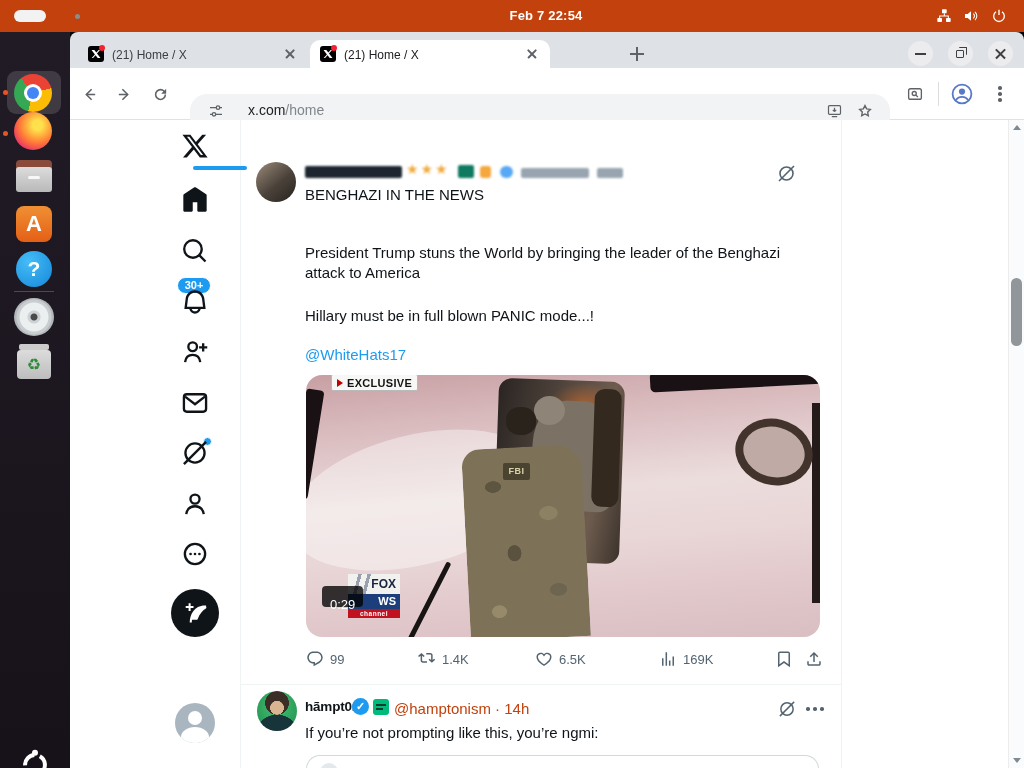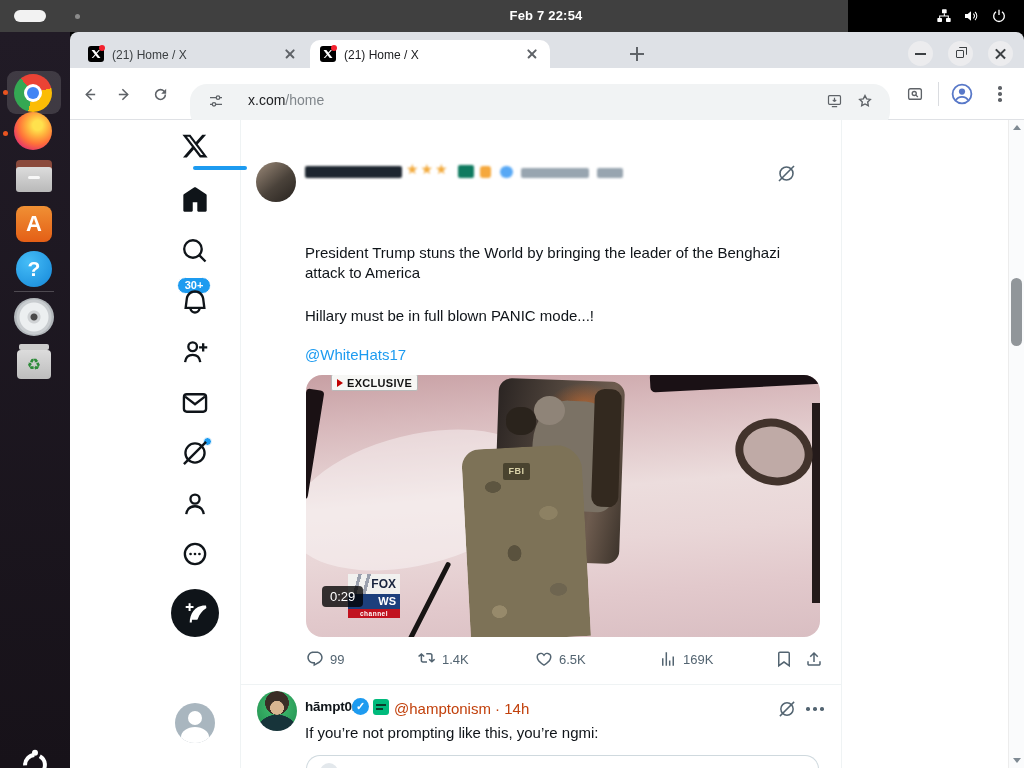--- a/index.html
+++ b/index.html
@@ -1,19 +1,19 @@
 <!DOCTYPE html>
 <html><head>
 <meta charset="utf-8">
 <style>
   *{margin:0;padding:0;box-sizing:border-box}
   html,body{width:1024px;height:768px;overflow:hidden;background:#000;font-family:"Liberation Sans",sans-serif}
   .abs{position:absolute}
   
-  #sysbar{left:0;top:0;width:848px;height:32px;background:#404040}
+  #sysbar{left:0;top:0;width:1024px;height:32px;background:#c2410c}
   #sys-pill{left:14px;top:10px;width:32px;height:12px;background:#f2f2f2;border-radius:6px}
   #sys-dot{left:75px;top:14px;width:5px;height:5px;background:#8b8b8b;border-radius:50%}
   #sys-clock{left:0;top:8px;width:1024px;text-align:center;color:#fff;font-size:13px;font-weight:700;letter-spacing:.2px;transform:translateX(34px)}
   .sysicon{top:8px;width:16px;height:16px}
   #sys-net{left:936px}#sys-vol{left:963px}#sys-pwr{left:991px}
   
   #dock{left:0;top:32px;width:70px;height:736px;background:linear-gradient(#211b26,#171219)}
   #chrome-box{left:7px;top:39px;width:54px;height:43px;background:rgba(255,255,255,.14);border-radius:9px}
   .dock-dot{left:3px;width:5px;height:5px;background:#e95420;border-radius:50%}
   #chrome-ind{top:58px}#ff-ind{top:99px}
@@ -55,21 +55,21 @@
   .winbtn{top:9px;width:25px;height:25px;background:#ececee;border-radius:50%}
   #win-min{left:838px}#win-max{left:878px}#win-close{left:918px}
   #win-min i{position:absolute;left:7px;top:12px;width:11px;height:2px;background:#3c4043}
   #win-max i{position:absolute;left:8px;top:9px;width:8px;height:8px;border:1.6px solid #3c4043;border-radius:1px}
   #win-max b{position:absolute;left:11px;top:6px;width:8px;height:8px;border-top:1.6px solid #3c4043;border-right:1.6px solid #3c4043;border-radius:1px}
   #win-close i,#win-close b{position:absolute;left:6px;top:11.5px;width:13px;height:1.8px;background:#3c4043}
   #win-close i{transform:rotate(45deg)}#win-close b{transform:rotate(-45deg)}
   #toolbar{left:70px;top:68px;width:954px;height:52px;background:#fff;border-bottom:1px solid #dfe1e5}
   .navic{top:18px;width:17px;height:17px}
   #nav-back{left:11px}#nav-fwd{left:46px}#nav-reload{left:82px}
-  #omnibox{left:120px;top:16px;width:700px;height:45px;background:#f1f3f4;border-radius:17px}
+  #omnibox{left:120px;top:26px;width:700px;height:45px;background:#f1f3f4;border-radius:17px}
   #tune-ic{left:18px;top:9px;width:16px;height:16px}
   #url{left:58px;top:8px;font-size:14px;color:#202124}
   #url .path{color:#80868b}
   #install-ic{left:636px;top:9px;width:17px;height:16px}
   #star-ic{left:666px;top:8px;width:18px;height:18px}
   #sbox-ic{left:836px;top:17px;width:18px;height:18px}
   #tb-div{left:868px;top:14px;width:1px;height:24px;background:#dadce0}
   #prof-ic{left:880px;top:14px;width:24px;height:24px}
   #menu-dots{left:928px;top:18px;width:4px;height:16px}
   #menu-dots i{position:absolute;left:0;width:3.5px;height:3.5px;border-radius:50%;background:#5f6368}
@@ -126,21 +126,21 @@
   #vs-fbi{left:197px;top:88px;width:27px;height:17px;background:#49432f;border-radius:2px;color:#d9d2a8;font-size:9px;font-weight:700;text-align:center;line-height:17px;letter-spacing:.5px}
   #vs-rifle{left:118px;top:182px;width:5px;height:100px;background:#171413;border-radius:3px;transform:rotate(27deg)}
   #vs-window{left:429px;top:44px;width:78px;height:66px;border:8px solid #42332c;background:#bfaaa6;border-radius:50%;transform:rotate(14deg)}
   #vid-badge{left:25px;top:-1px;height:17px;background:#f7f7f5;border:1px solid #b9b9b9;border-radius:2px;display:flex;align-items:center;padding:0 5px;gap:4px}
   #vid-badge i{width:0;height:0;border-left:6px solid #c00000;border-top:4px solid transparent;border-bottom:4px solid transparent}
   #vid-badge span{font-size:11px;font-weight:700;color:#141414;letter-spacing:.3px}
   #fox-logo{left:42px;top:199px;width:52px;height:44px}
   #fox-top{left:0;top:0;width:52px;height:20px;background:#f1f1ef;color:#17233d;font-size:12px;font-weight:700;text-align:right;line-height:20px;padding-right:4px;background-image:linear-gradient(105deg,transparent 0 18%,#9aa0ad 18% 24%,transparent 24% 34%,#9aa0ad 34% 40%,transparent 40%)}
   #fox-mid{left:0;top:20px;width:52px;height:15px;background:#1c3f7c;color:#fff;font-size:11px;font-weight:700;text-align:right;line-height:15px;padding-right:4px}
   #fox-bot{left:0;top:35px;width:52px;height:9px;background:#c1121f;color:#fff;font-size:6.5px;font-weight:700;text-align:center;line-height:9px;letter-spacing:.5px}
-  #vid-time{left:16px;top:211px;height:21px;background:rgba(0,0,0,.78);border-radius:4px;color:#fff;font-size:13px;line-height:21px;padding:0 8px}
+  #vid-time{left:16px;top:211px;height:21px;background:rgba(0,0,0,.78);border-radius:4px;color:#fff;font-size:13px;line-height:21px;padding:8px 8px}
   
   .eng{top:530px;display:flex;align-items:center;gap:6px;color:#536471;font-size:13px}
   .eng svg{display:block}
   #eng-reply{left:236px}#eng-repost{left:348px}#eng-like{left:465px}#eng-views{left:589px}#eng-bmk{left:705px}#eng-share{left:735px}
   #t1-divider{left:171px;top:564px;width:600px;height:1px;background:#eff3f4}
   
   #t2-avatar{left:187px;top:571px;width:40px;height:40px;border-radius:50%;overflow:hidden;background:radial-gradient(circle at 50% 115%,#17343a 0 44%,transparent 45%),radial-gradient(circle at 50% 42%,#d8b590 0 22%,transparent 23%),radial-gradient(circle at 50% 30%,#3a2e26 0 34%,transparent 35%),radial-gradient(circle at 50% 40%,#43c172,#1f8a4c)}
   #t2-name{left:235px;top:579px;font-size:13.5px;font-weight:700;color:#0f1419;letter-spacing:-.2px}
   #t2-verified{left:282px;top:578px;width:17px;height:17px;background:#1d9bf0;border-radius:50%;color:#fff;font-size:11px;font-weight:700;text-align:center;line-height:17px}
   #t2-affil{left:303px;top:579px;width:16px;height:16px;background:#00ba7c;border-radius:3px}
@@ -381,20 +381,21 @@
     <div class="abs" id="t1-em-blue"></div>
     <div class="abs bar" id="t1-handle-bar"></div>
     <div class="abs bar" id="t1-time-bar"></div>
   </div>
   <svg class="abs" id="t1-grok" viewBox="0 0 24 24">
       <g stroke="#536471" stroke-width="2" fill="none">
         <circle cx="12" cy="12" r="8.2"></circle>
         <path d="M2.5 21.5L21.5 2.5"></path>
       </g>
     </svg>
+  <div class="abs tw-text" id="t1-l1">BENGHAZI IN THE NEWS</div>
   <div class="abs tw-text" id="t1-p2">President Trump stuns the World by bringing the leader of the Benghazi attack to America</div>
   <div class="abs tw-text" id="t1-p3">Hillary must be in full blown PANIC mode...!</div>
   <div class="abs" id="t1-mention">@WhiteHats17</div>
 
   <div class="abs" id="t1-video">
     <div class="vs" id="vs-hilite"></div>
     <div class="vs" id="vs-tl"></div>
     <div class="vs" id="vs-tr"></div>
     <div class="vs" id="vs-redge"></div>
     <div class="vs" id="vs-door"></div>

